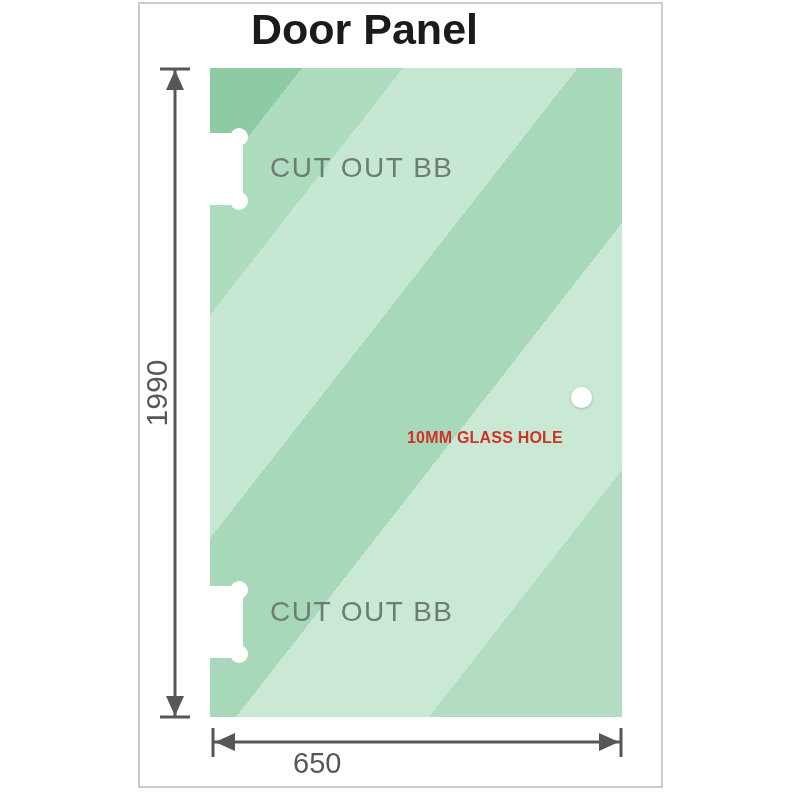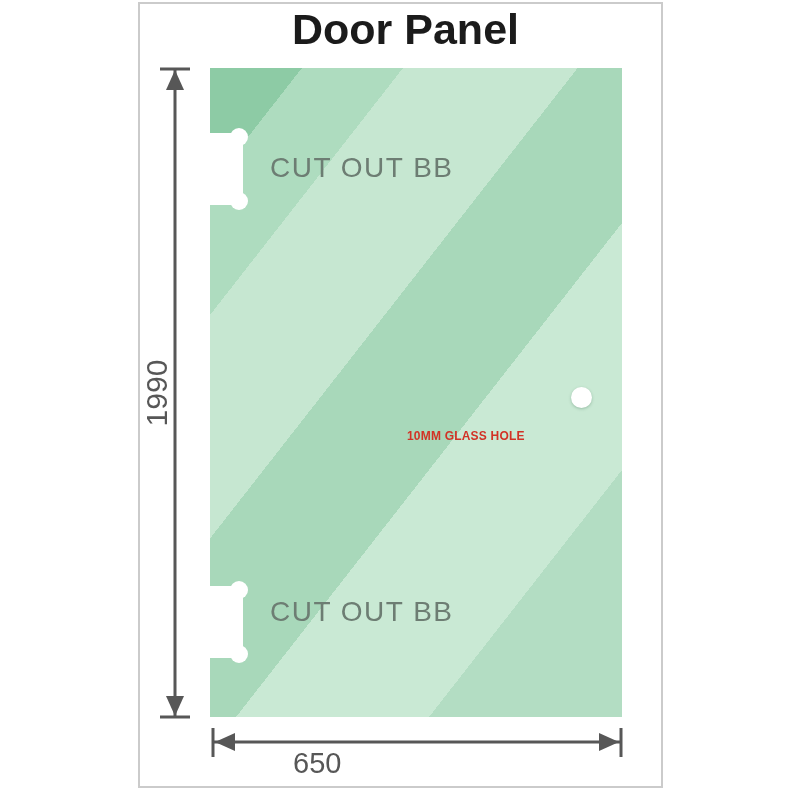--- a/index.html
+++ b/index.html
@@ -29,21 +29,20 @@
     position: absolute;
     left: 138px;
     top: 5px;
     width: 453px;
     text-align: center;
     font-size: 43px;
     line-height: 1.15;
     font-weight: 700;
     color: var(--title-color, #1b1b1b);
     margin: 0;
-    padding-left: 41px;
   }
   .glass {
     position: absolute;
     left: 210px;
     top: 68px;
     width: 412px;
     height: 649px;
     background: linear-gradient(128deg,
       var(--glass-band-1, #8dcba5) 0%,   var(--glass-band-1, #8dcba5) 10%,
       var(--glass-band-2, #aedcbf) 10%,  var(--glass-band-2, #aedcbf) 21%,
@@ -81,21 +80,21 @@
     width: 21px;
     height: 21px;
     border-radius: 50%;
     background: #ffffff;
     box-shadow: 0 1px 3px rgba(60, 110, 80, 0.35);
   }
   .hole-label {
     position: absolute;
     left: 407px;
     top: 429px;
-    font-size: 12px;
+    font-size: 16px;
     font-weight: 700;
     letter-spacing: 0.2px;
     color: var(--hole-label-color, #d23226);
     white-space: nowrap;
   }
   .dim-label-v {
     position: absolute;
     left: 97px;
     top: 378px;
     width: 120px;

